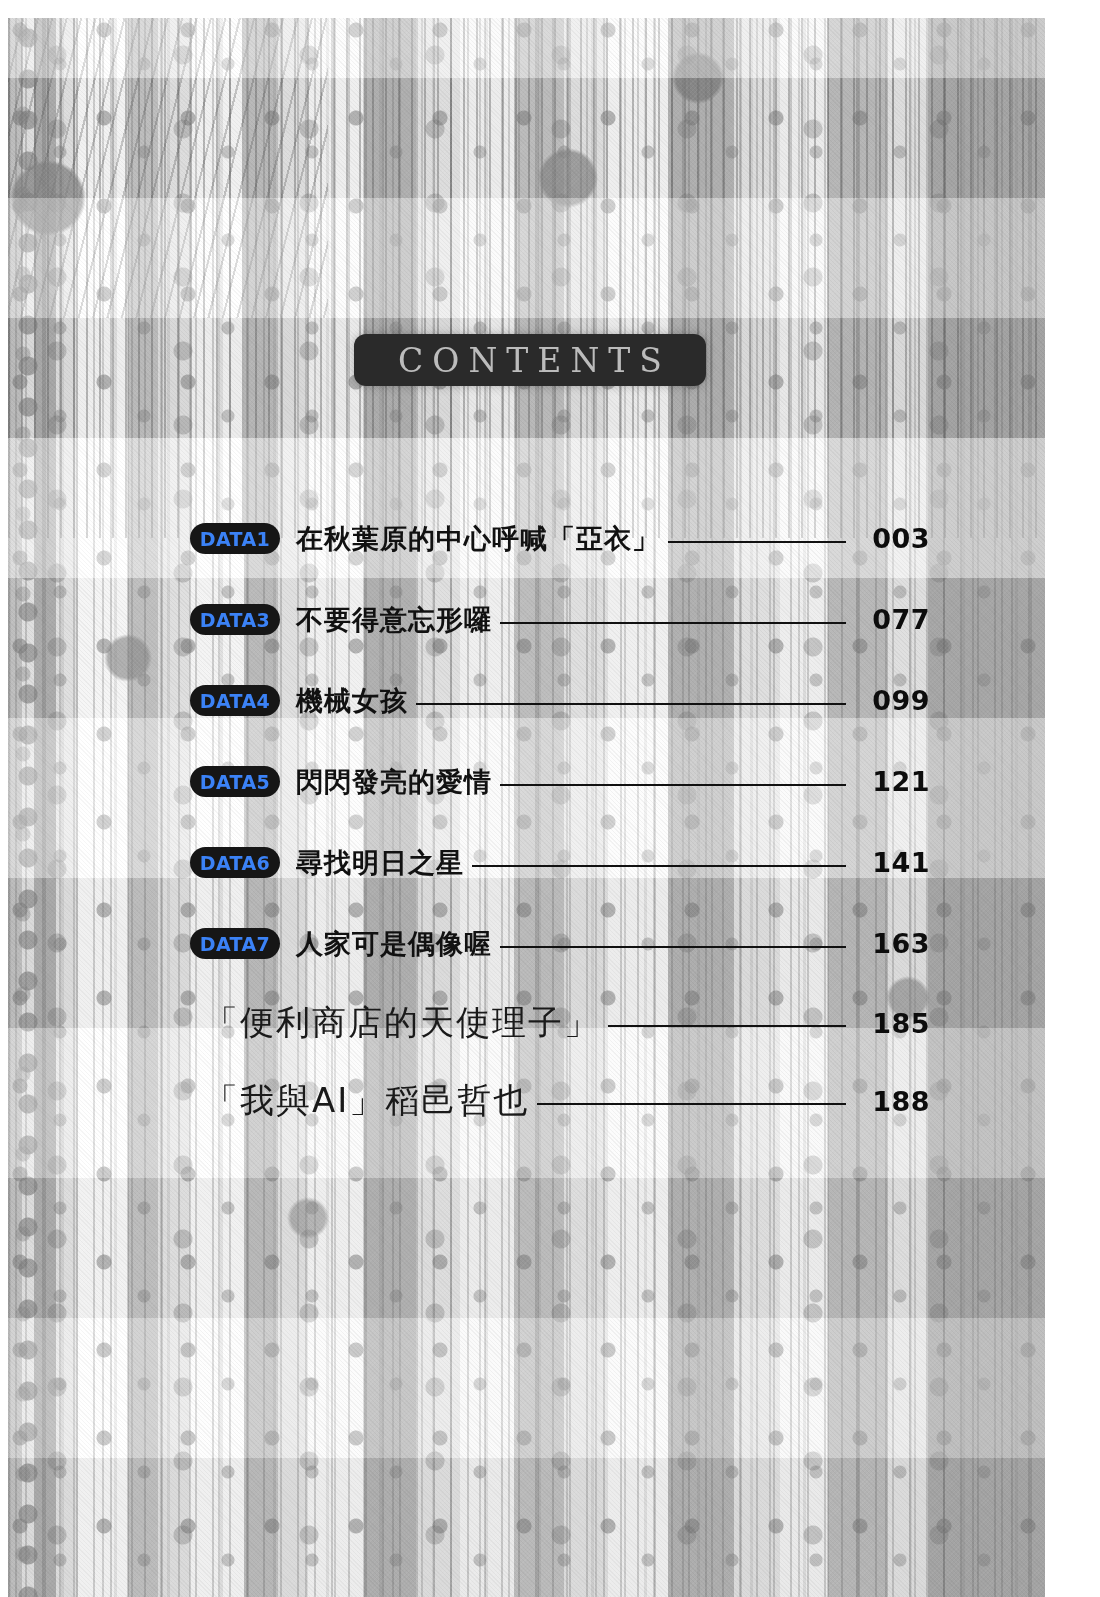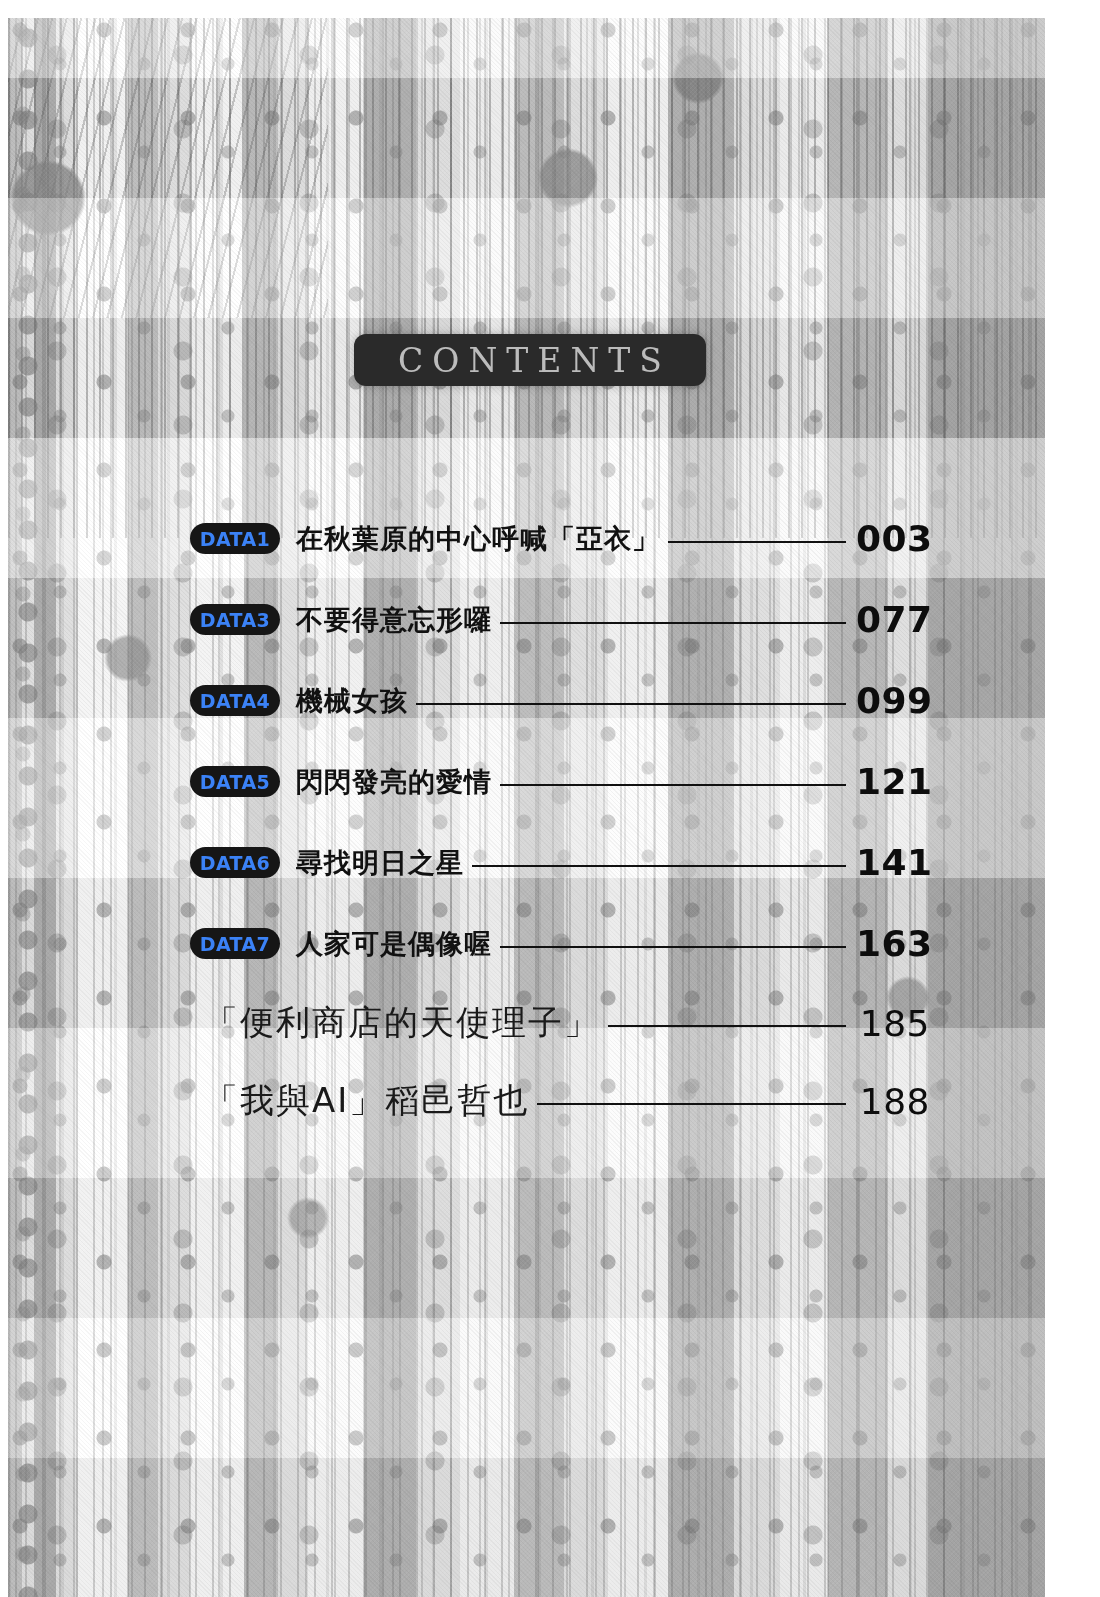--- a/index.html
+++ b/index.html
@@ -226,26 +226,26 @@
     margin: 0 10px 0 8px;
     position: relative;
     top: 3px;
   }
   .leader.thin { border-top-width: 2px; }
 
   .pagenum {
     flex: 0 0 auto;
     width: 74px;
     text-align: right;
-    font-size: 36px;
+    font-size: 27px;
     font-weight: bold;
     color: #0d0d0d;
     letter-spacing: .5px;
   }
-  .pagenum.light { font-weight: normal; }
+  .pagenum.light { font-weight: bold; }
 </style>
 </head>
 <body>
 
 <div id="page">
 
   <div id="board">
     <div class="layer pours"></div>
     <div class="layer traces-c"></div>
     <div class="layer traces-a"></div>

